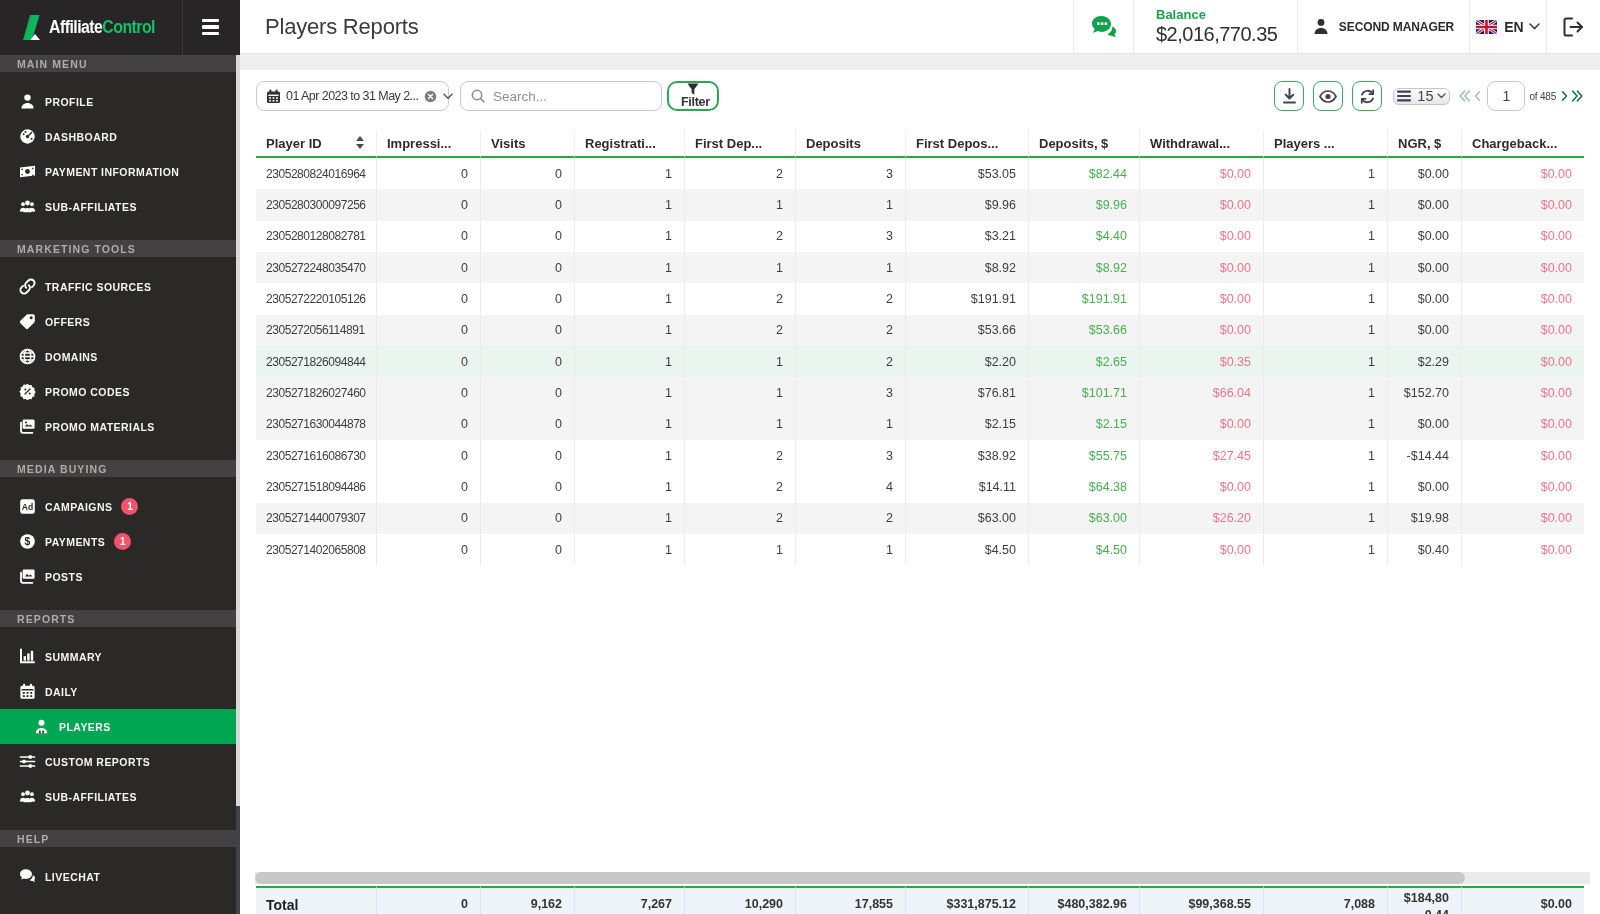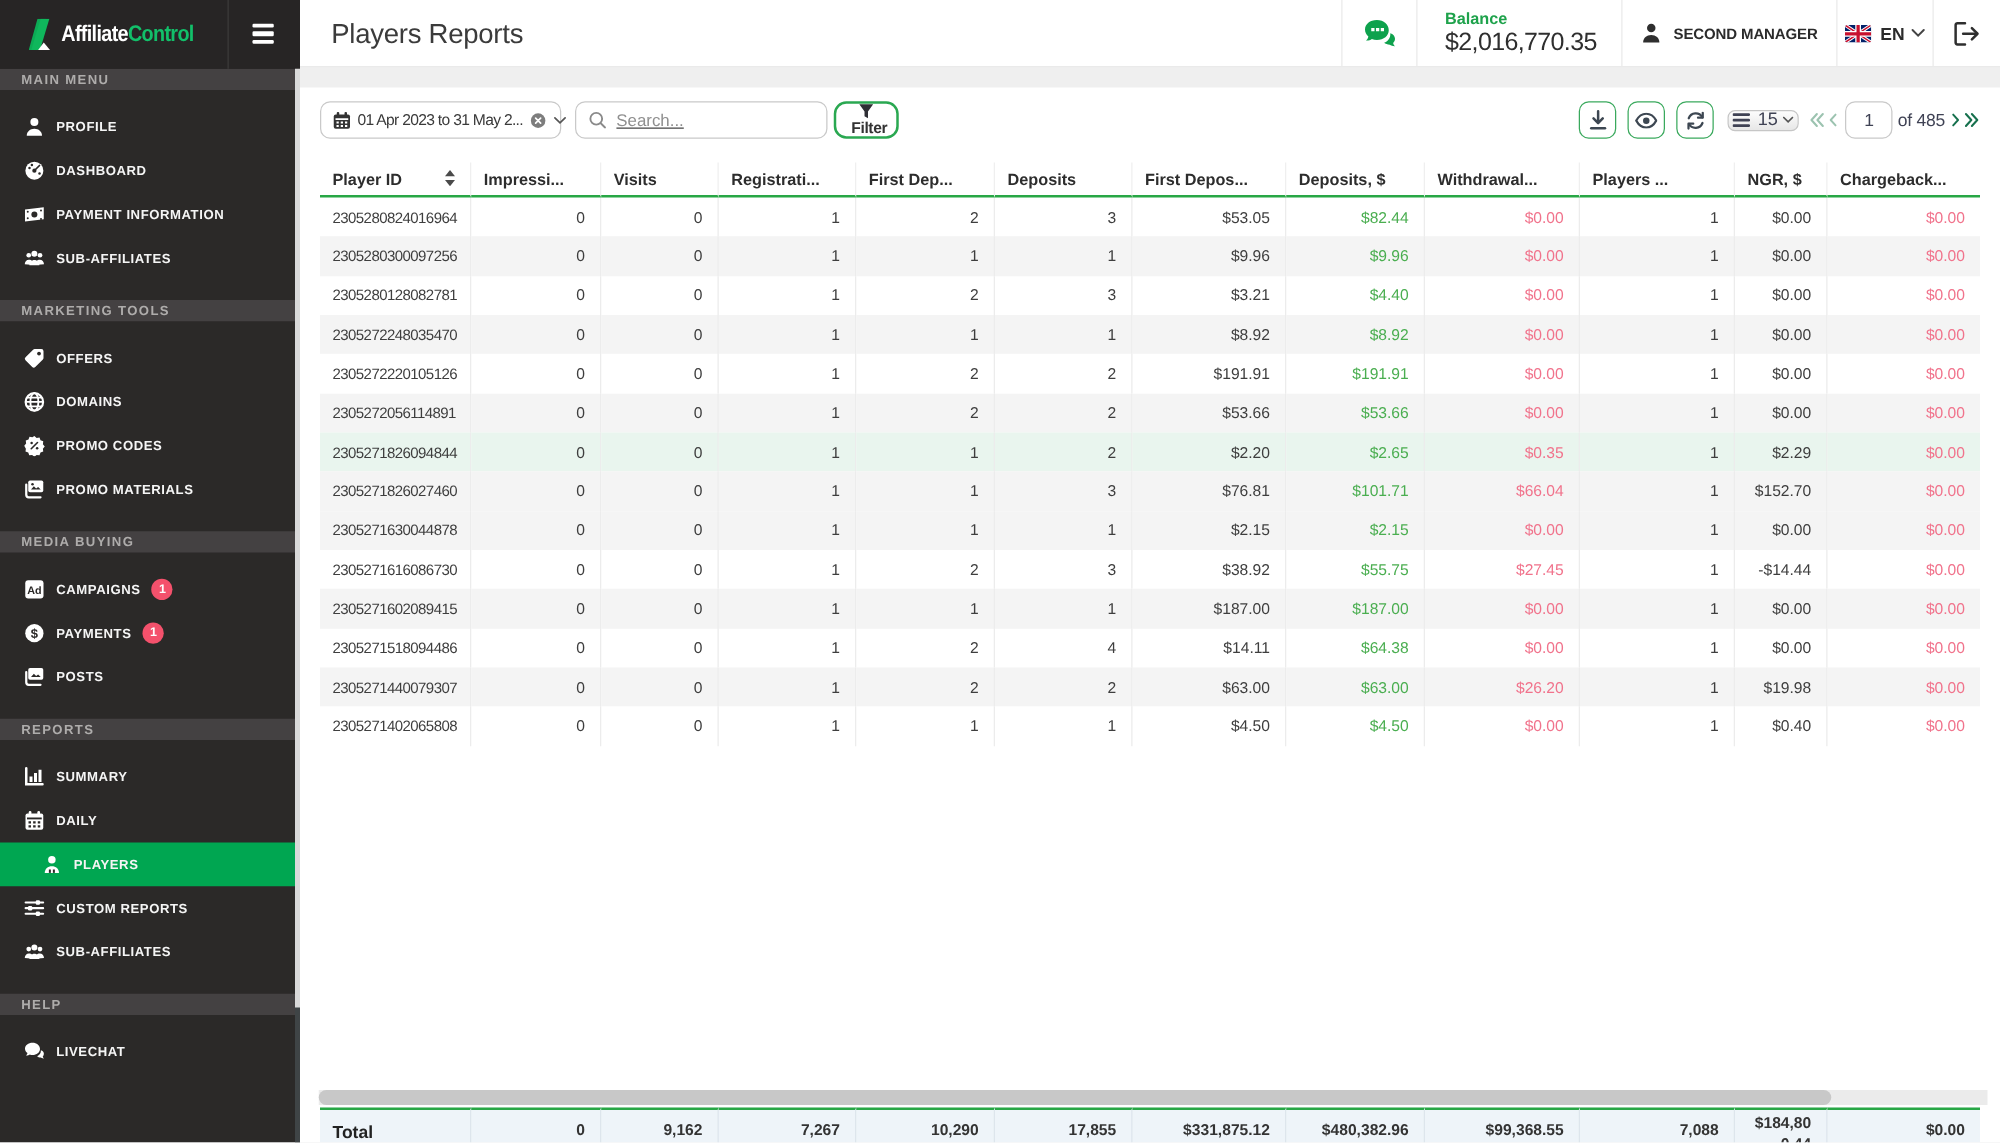--- a/index.html
+++ b/index.html
@@ -48,33 +48,33 @@
   .content { height:860px; background:#efefef; }
   .card { margin-top:16px; background:#fff; height:844px; display:flex; flex-direction:column; overflow:hidden; }
 
   
   .toolbar { flex:0 0 60px; display:flex; align-items:flex-start; padding:11px 16px 0 16px; }
   .tb-left { display:flex; align-items:center; }
   .btn-date { width:193px; height:30px; border:1px solid #c9c9c9; border-radius:8px; background:#fff; display:flex; align-items:center; padding:0 6px 0 9px; cursor:pointer; }
   .btn-date svg, .search-box svg, .btn-filter svg { flex:0 0 auto; }
   .btn-date .date-text { font-size:12.5px; letter-spacing:-0.55px; color:#3a3a3a; margin:0 6px 0 5px; white-space:nowrap; flex:0 0 auto; }
   .search-box { width:202px; height:30px; border:1px solid #c9c9c9; border-radius:8px; background:#fff; display:flex; align-items:center; margin-left:11px; padding:0 10px; }
-  .search-box input { border:none; outline:none; width:150px; font-size:13.5px; color:#444; margin-left:8px; font-family:inherit; background:transparent;text-decoration:underline; }
+  .search-box input { border:none; outline:none; width:150px; font-size:13.5px; color:#444; margin-left:8px; font-family:inherit; background:transparent; }
   .search-box input::placeholder { color:#8f8f8f; }
   .btn-filter { height:30px; border:2px solid #2aa851; border-radius:10px; background:#fff; display:flex; align-items:center; padding:0 7px; margin-left:5px; cursor:pointer;flex-direction:column; }
   .btn-filter .filter-label { font-size:12.5px; letter-spacing:-0.3px; font-weight:bold; color:#333; margin-left:5px; }
   .tb-right { margin-left:auto; display:flex; align-items:center; }
   .icon-btn { width:30px; height:30px; border:1px solid #3aa95d; border-radius:8px; background:#fff; display:flex; align-items:center; justify-content:center; cursor:pointer; margin-left:9px; }
   .icon-btn:first-child { margin-left:0; }
   .per-page { width:57px; height:17px; border:1px solid #c6c6c6; border-radius:6px; background:linear-gradient(#fdfdfd,#e7e7e7); display:flex; align-items:center; justify-content:center; margin-left:11px; cursor:pointer; }
   .per-page .pp-value { font-size:14.5px; color:#3f4254; margin:0 4px 0 6px; }
   .pager { display:flex; align-items:center; margin-left:8px; }
   .pg-arrow { display:flex; align-items:center; cursor:pointer; }
   .page-input { width:38px; height:30px; border:1px solid #c9c9c9; border-radius:8px; text-align:center; font-size:14px; color:#3f4254; outline:none; margin:0 4px 0 6px; font-family:inherit; }
-  .page-of { font-size:14px; letter-spacing:-0.2px; color:#3f4254; margin-right:5px; white-space:nowrap; }
+  .page-of { font-size:10px; letter-spacing:-0.2px; color:#3f4254; margin-right:5px; white-space:nowrap; }
 
   
   .table-zone { padding:0 16px; flex:0 0 auto; }
   table.grid { width:1328px; table-layout:fixed; border-collapse:separate; border-spacing:0; }
   .grid th { height:28px; font-size:13px; font-weight:bold; color:#2d2d2d; text-align:left; padding:0 4px 0 10px; border-bottom:2px solid #28a745; border-right:1px solid #efefef; white-space:nowrap; overflow:hidden; position:relative; vertical-align:middle; }
   .grid th:last-child { border-right:none; }
   .sort-ico { position:absolute; right:11px; top:6px; width:9px; height:14px; }
   .sort-ico b { display:block; width:0; height:0; border-left:4.5px solid transparent; border-right:4.5px solid transparent; }
   .sort-ico b.up { border-bottom:5px solid #4a4a4a; margin-bottom:3px; }
   .sort-ico b.down { border-top:5px solid #4a4a4a; }
@@ -169,20 +169,29 @@
                 <path d="M0.8 13.4c0-2.2 1.5-3.7 3.4-3.7 1 0 1.9.4 2.5 1.1-.7.8-1.1 1.8-1.1 2.9z" fill="#fff"></path>
                 <path d="M16.2 13.4c0-2.2-1.5-3.7-3.4-3.7-1 0-1.9.4-2.5 1.1.7.8 1.1 1.8 1.1 2.9z" fill="#fff"></path>
                 <path d="M4.5 14.2c0-2.5 1.8-4.2 4-4.2s4 1.7 4 4.2z" fill="#fff"></path>
               </svg>
             </span>
             <span class="side-label">SUB-AFFILIATES</span>
           </div>
         </div>
         <div class="side-section">
           <div class="side-title">MARKETING TOOLS</div>
+          <div class="side-item">
+            <span class="side-ico">
+              <svg viewBox="0 0 17 17">
+                <path d="M7.2 9.8a3.6 3.6 0 0 1 0-5.1l2.2-2.2a3.6 3.6 0 0 1 5.1 5.1l-1.6 1.6" fill="none" stroke="#fff" stroke-width="1.9" stroke-linecap="round"></path>
+                <path d="M9.8 7.2a3.6 3.6 0 0 1 0 5.1l-2.2 2.2a3.6 3.6 0 0 1-5.1-5.1l1.6-1.6" fill="none" stroke="#fff" stroke-width="1.9" stroke-linecap="round"></path>
+              </svg>
+            </span>
+            <span class="side-label">TRAFFIC SOURCES</span>
+          </div>
           <div class="side-item">
             <span class="side-ico">
               <svg viewBox="0 0 17 17">
                 <path d="M8.7 1.2h5.4a1.7 1.7 0 0 1 1.7 1.7v5.4a1.7 1.7 0 0 1-.5 1.2l-6.1 6.1a1.7 1.7 0 0 1-2.4 0L1.4 10.2a1.7 1.7 0 0 1 0-2.4l6.1-6.1a1.7 1.7 0 0 1 1.2-.5z" fill="#fff"></path>
                 <circle cx="12.2" cy="4.8" r="1.5" fill="#2b2928"></circle>
               </svg>
             </span>
             <span class="side-label">OFFERS</span>
           </div>
           <div class="side-item">
@@ -670,34 +679,20 @@
                   <td class="num">1</td>
                   <td class="num">2</td>
                   <td class="num">3</td>
                   <td class="num">$38.92</td>
                   <td class="num c-green">$55.75</td>
                   <td class="num c-pink">$27.45</td>
                   <td class="num">1</td>
                   <td class="num">-$14.44</td>
                   <td class="num c-pink">$0.00</td>
                 </tr>
-                <tr class="odd">
-                  <td>2305271602089415</td>
-                  <td class="num">0</td>
-                  <td class="num">0</td>
-                  <td class="num">1</td>
-                  <td class="num">1</td>
-                  <td class="num">1</td>
-                  <td class="num">$187.00</td>
-                  <td class="num c-green">$187.00</td>
-                  <td class="num c-pink">$0.00</td>
-                  <td class="num">1</td>
-                  <td class="num">$0.00</td>
-                  <td class="num c-pink">$0.00</td>
-                </tr>
                 <tr>
                   <td>2305271518094486</td>
                   <td class="num">0</td>
                   <td class="num">0</td>
                   <td class="num">1</td>
                   <td class="num">2</td>
                   <td class="num">4</td>
                   <td class="num">$14.11</td>
                   <td class="num c-green">$64.38</td>
                   <td class="num c-pink">$0.00</td>

